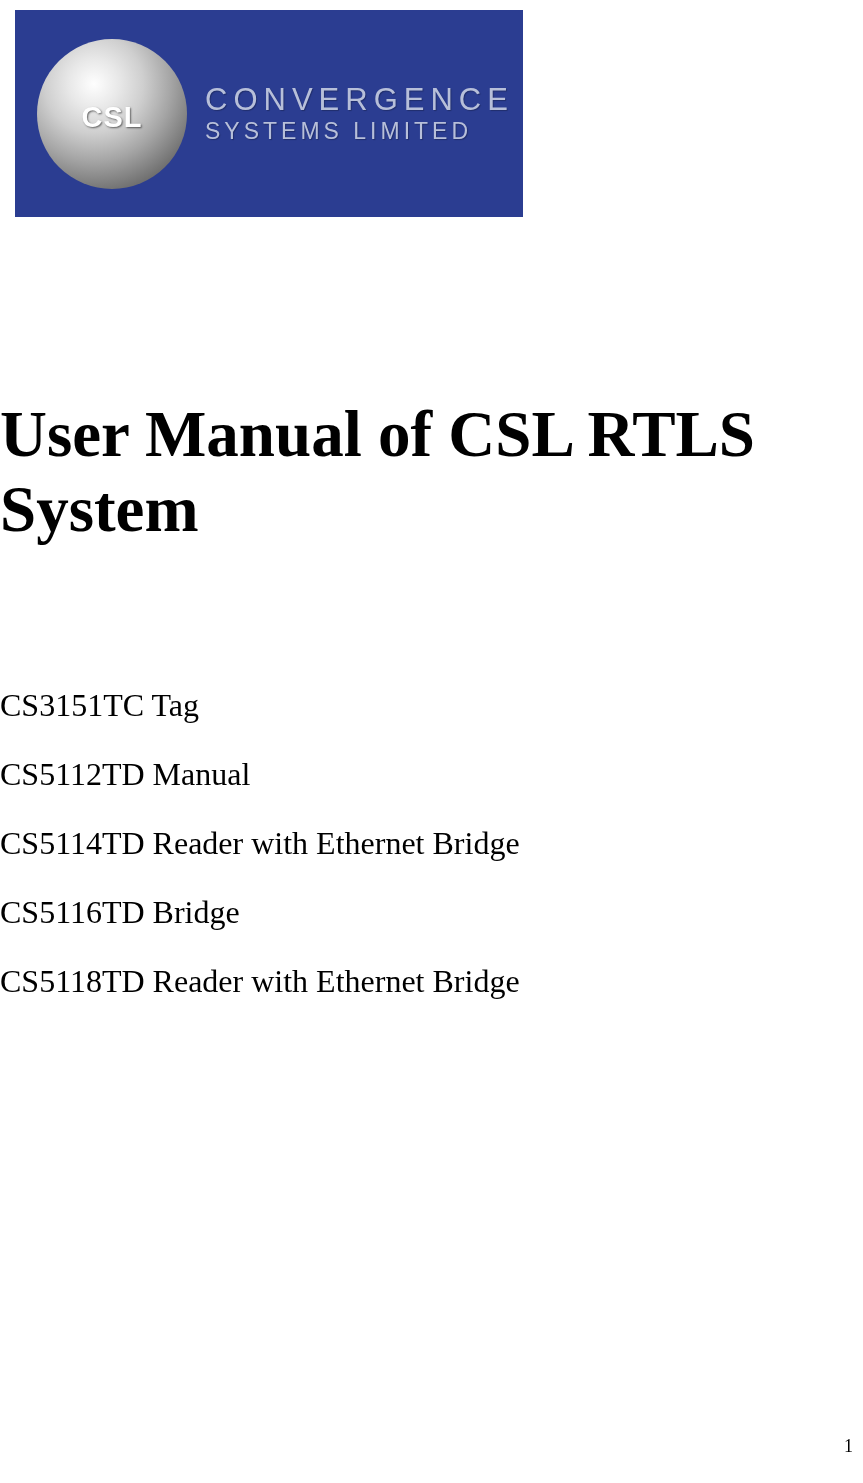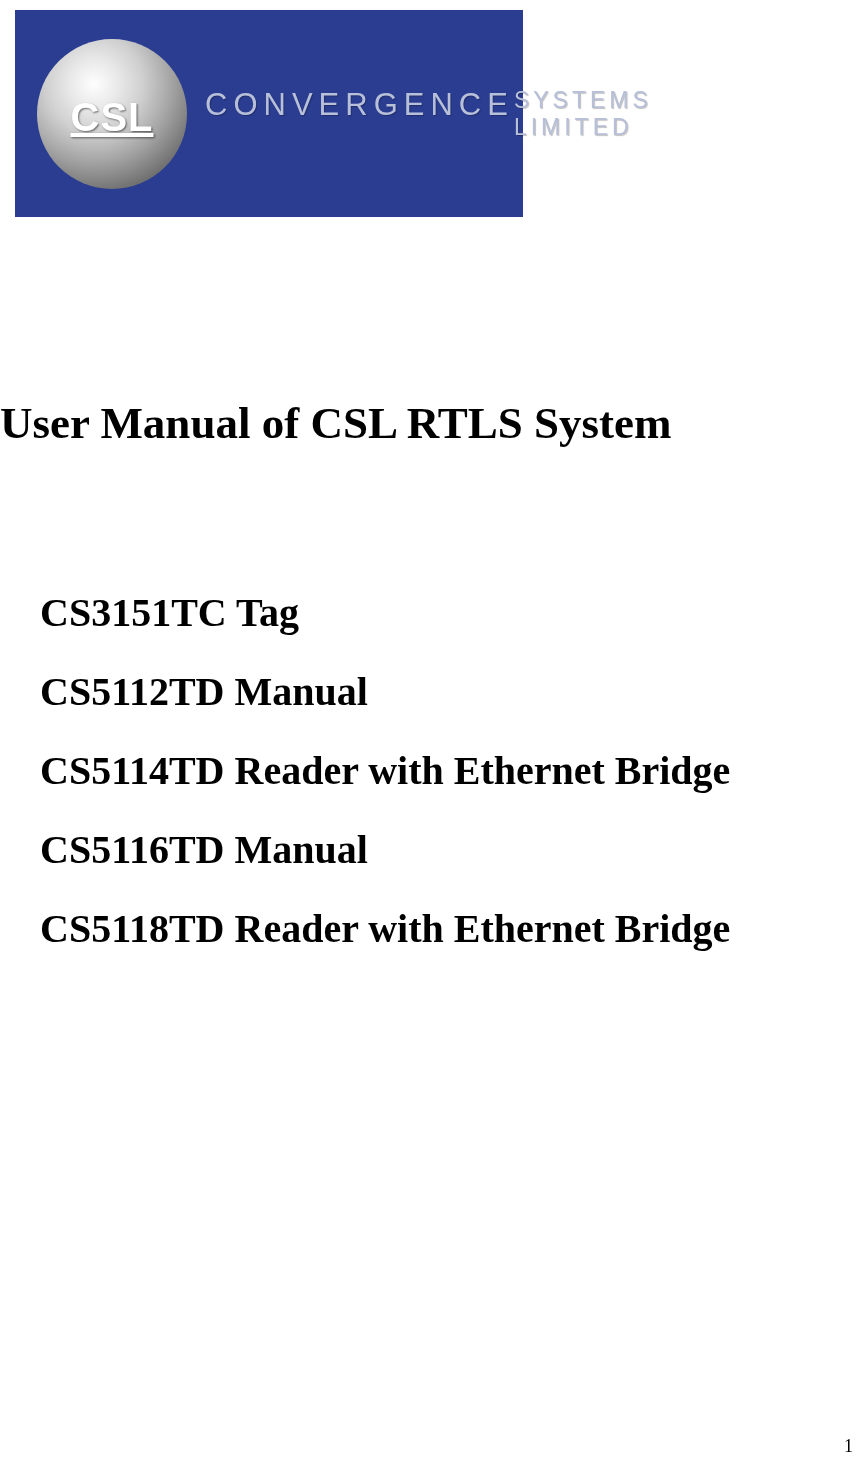--- a/index.html
+++ b/index.html
@@ -27,30 +27,30 @@
       background: radial-gradient(circle at 38% 30%, #fefefe 0%, #e8e8e8 18%, #cfcfcf 35%, #a5a5a5 55%, #6f6f6f 78%, #3f3f3f 100%);
       position: relative;
       display: flex;
       align-items: center;
       justify-content: center;
       flex-shrink: 0;
     }
     .sphere-label {
       font-family: Arial, Helvetica, sans-serif;
       font-weight: 700;
-      font-size: 40px;
+      font-size: 29px;
       color: #fff;
       letter-spacing: 1px;
       text-shadow: 1px 1px 2px rgba(0,0,0,0.55);
       transform: translateY(4px);
-      text-decoration: underline;
     }
     .logo-text {
       margin-left: 18px;
       display: flex;
+      flex-direction: column;
       justify-content: center;
     }
     .logo-line1 {
       font-family: Arial, Helvetica, sans-serif;
       color: #b7bfd9;
       font-size: 31px;
       letter-spacing: 6px;
       font-weight: 400;
       text-shadow: 1px 1px 1px rgba(0,0,0,0.25);
       line-height: 1.15;
@@ -60,36 +60,35 @@
       font-family: Arial, Helvetica, sans-serif;
       color: #b7bfd9;
       font-size: 23px;
       letter-spacing: 4px;
       font-weight: 400;
       text-shadow: 1px 1px 1px rgba(0,0,0,0.25);
       line-height: 1.15;
       filter: blur(0.3px);
     }
     .title {
-      font-size: 45px;
+      font-size: 65px;
       font-weight: 700;
       color: #000;
       margin-left: 0px;
       margin-top: 180px;
     }
     .product-list {
       margin-top: 140px;
       margin-left: 0px;
     }
     .product-item {
-      font-size: 40px;
+      font-size: 32px;
       color: #000;
       margin-bottom: 32px;
-      font-weight: 700;
-      margin-left: 40px;
+      font-weight: 400;
     }
     .page-number {
       position: absolute;
       bottom: 26px;
       right: 10px;
       font-size: 18px;
       color: #000;
       font-family: "Times New Roman", Times, serif;
     }
   </style>
@@ -105,17 +104,17 @@
     <div class="logo-line2">SYSTEMS LIMITED</div>
   </div>
 </div>
 
 <h1 class="title">User Manual of CSL RTLS System</h1>
 
 <div class="product-list">
   <div class="product-item">CS3151TC Tag</div>
   <div class="product-item">CS5112TD Manual</div>
   <div class="product-item">CS5114TD Reader with Ethernet Bridge</div>
-  <div class="product-item">CS5116TD Manual</div>
+  <div class="product-item">CS5116TD Bridge</div>
   <div class="product-item">CS5118TD Reader with Ethernet Bridge</div>
 </div>
 
 <div class="page-number">1</div>
 
 </body></html>

